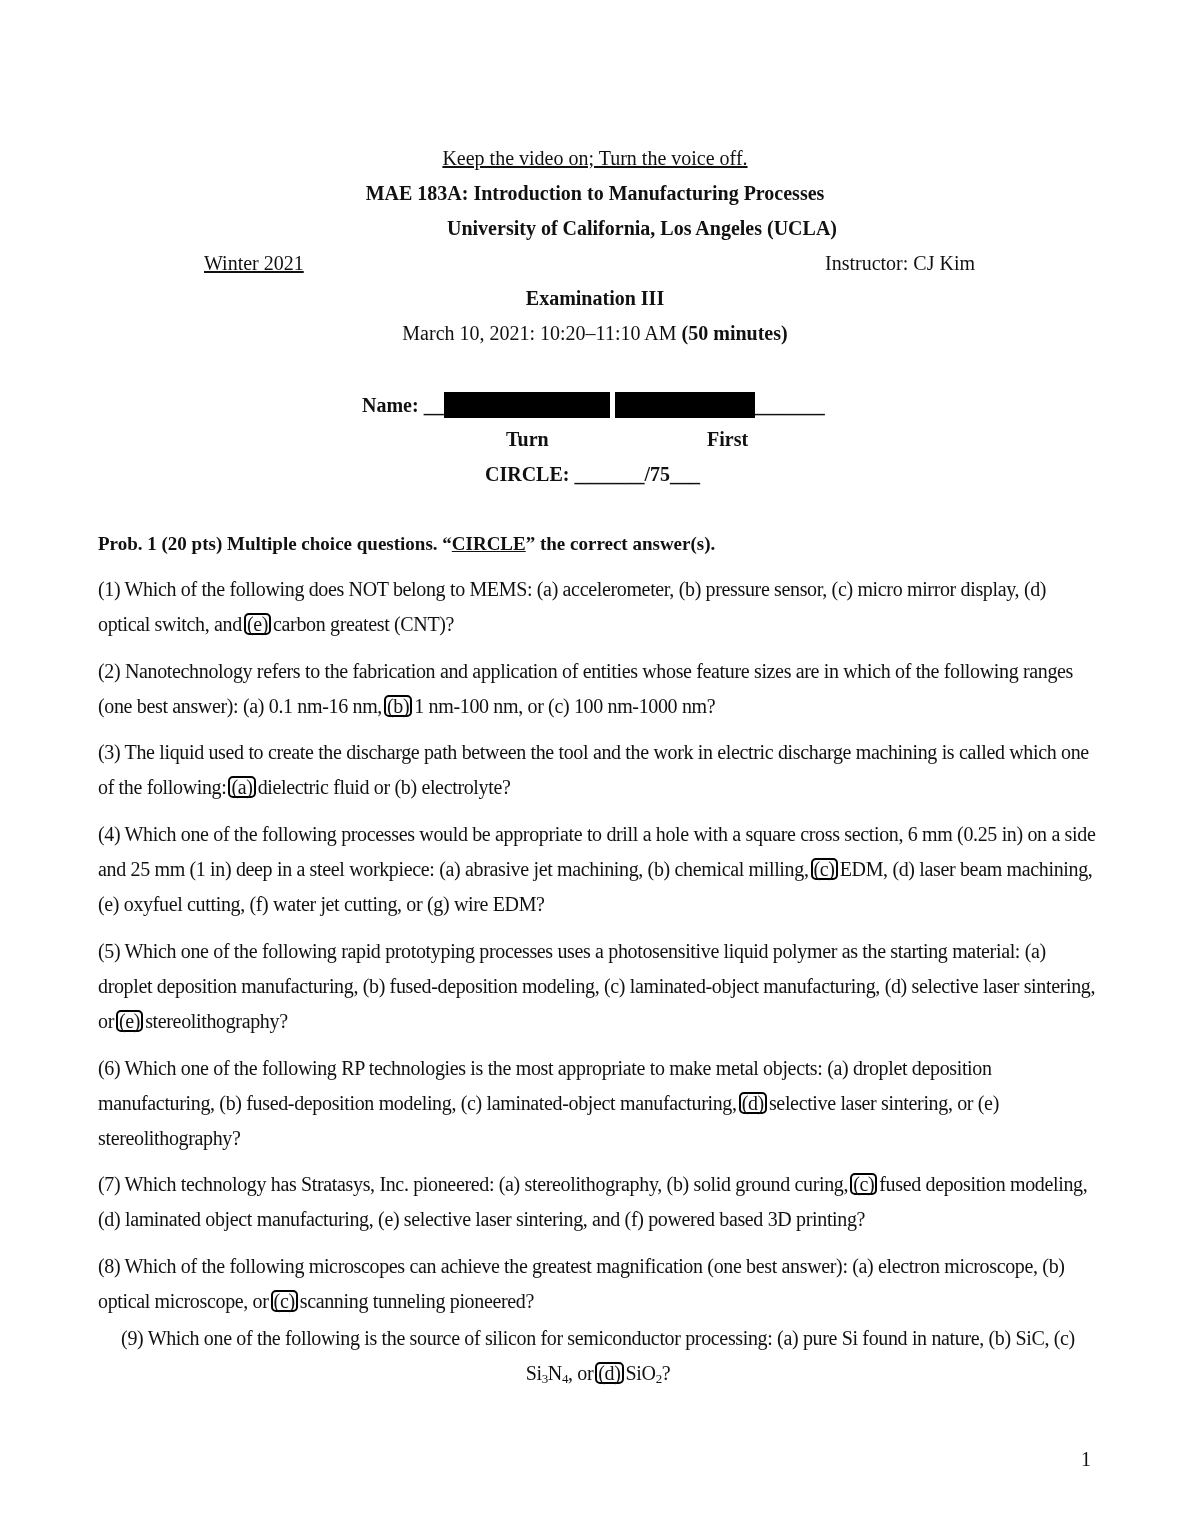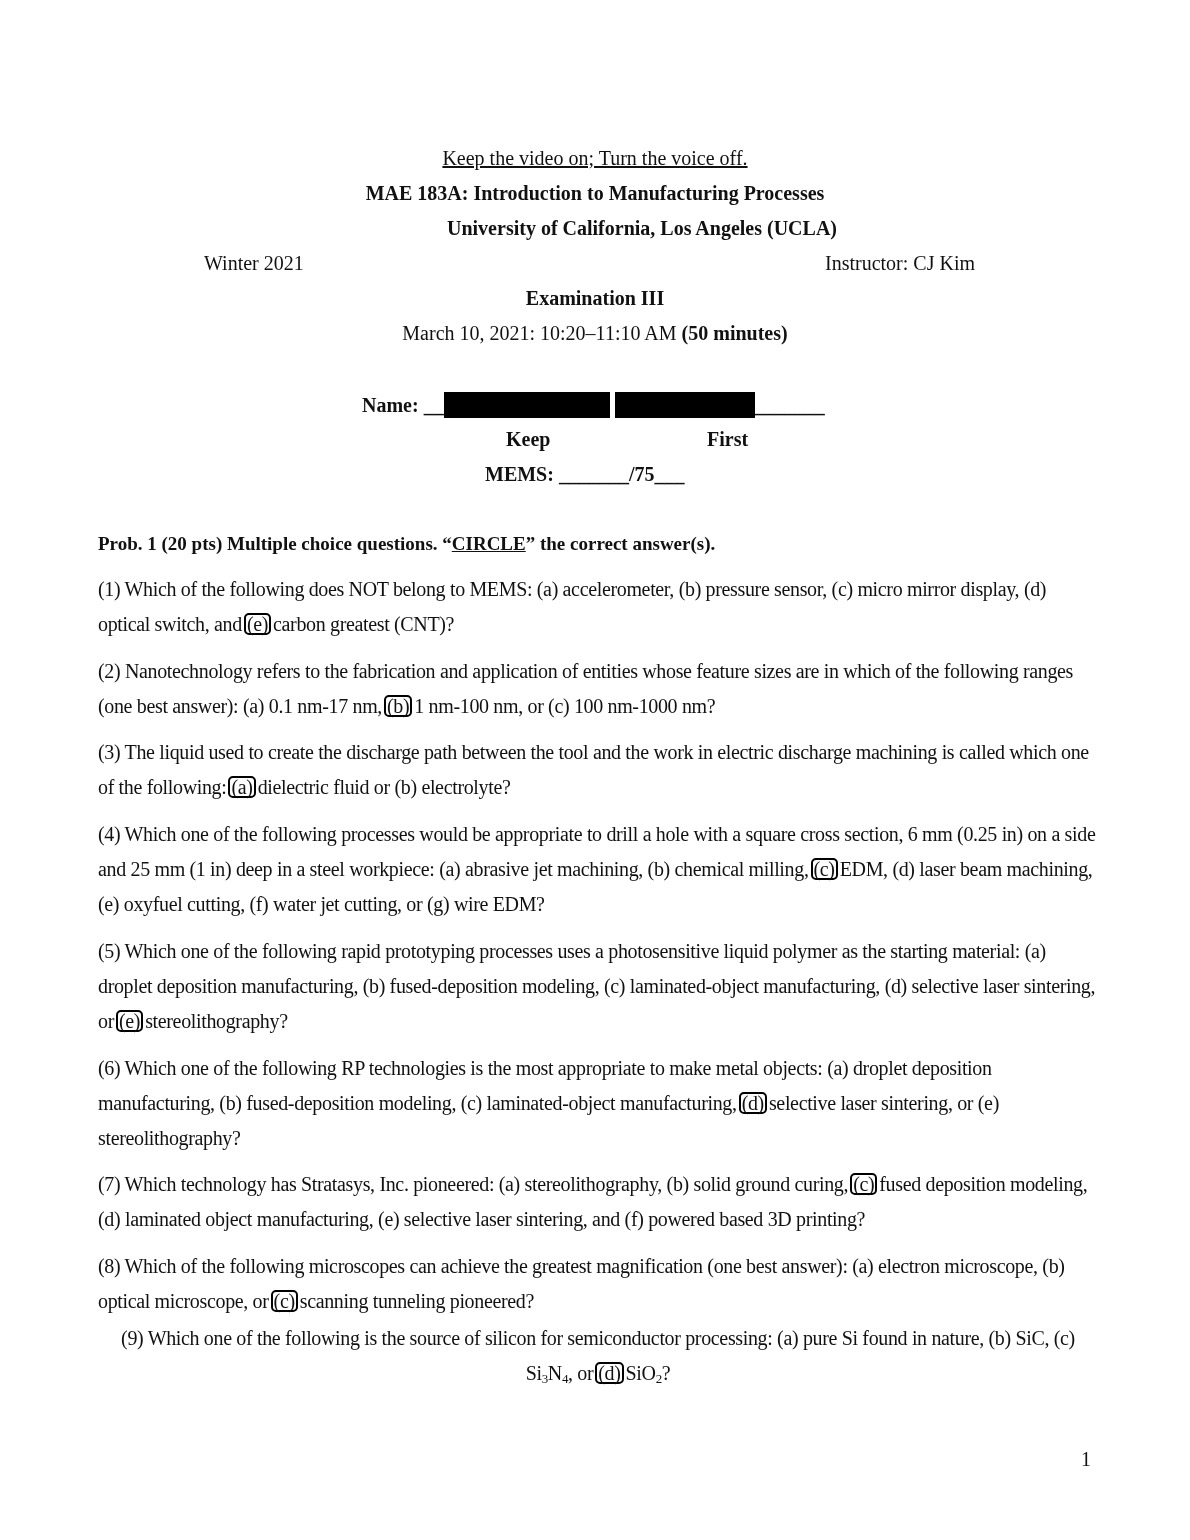--- a/index.html
+++ b/index.html
@@ -13,49 +13,49 @@
   .circ { display:inline-block; border:2.5px solid #000; border-radius:5px; line-height:18px; padding:0 1px; margin:0 2px; }
   .redact { display:inline-block; background:#000; height:26px; vertical-align:-6px; }
   sub { font-size:13px; vertical-align:-3px; line-height:0; }
 </style>
 </head>
 <body>
 
 <div class="abs center hdr u" style="top:146px;">Keep the video on; Turn the voice off.</div>
 <div class="abs center hdr b" style="top:181px;">MAE 183A: Introduction to Manufacturing Processes</div>
 <div class="abs center hdr b" style="top:216px;padding-left:47px;">University of California, Los Angeles (UCLA)</div>
-<div class="abs hdr" style="top:251px; left:204px;">Winter 2021</div>
+<div class="abs hdr" style="top:251px; left:204px;text-decoration:underline;">Winter 2021</div>
 <div class="abs hdr" style="top:251px; left:825px;">Instructor: CJ Kim</div>
 <div class="abs center hdr b" style="top:286px;">Examination III</div>
 <div class="abs center hdr" style="top:321px;">
   <span>March 10, 2021: 10:20–11:10 AM</span>
   <span class="b">(50 minutes)</span>
 </div>
 
 <div class="abs hdr b" style="top:392px; left:362px;">
   <span>Name:</span>
   <span>__</span><span class="redact" style="width:166px;"></span>
   <span class="redact" style="width:140px;"></span><span>_______</span>
 </div>
-<div class="abs hdr b" style="top:427px; left:506px;">Keep</div>
+<div class="abs hdr b" style="top:427px; left:506px;">Turn</div>
 <div class="abs hdr b" style="top:427px; left:707px;">First</div>
 <div class="abs hdr b" style="top:462px; left:485px;">
-  <span>MEMS:</span>
+  <span>CIRCLE:</span>
   <span>_______</span><span>/75</span><span>___</span>
 </div>
 
 <div class="abs hdr b" style="top:532px; left:98px; font-size:19px;">
   <span>Prob. 1 (20 pts) Multiple choice questions. “</span><span class="u">CIRCLE</span><span>” the correct answer(s).</span>
 </div>
 
 <div class="q" style="top:572px;">
   <span>(1) Which of the following does NOT belong to MEMS: (a) accelerometer, (b) pressure sensor, (c) micro mirror display, (d) optical switch, and</span><span class="circ">(e)</span><span>carbon greatest (CNT)?</span>
 </div>
 <div class="q" style="top:654px;">
-  <span>(2) Nanotechnology refers to the fabrication and application of entities whose feature sizes are in which of the following ranges (one best answer): (a) 0.1 nm-17 nm,</span><span class="circ">(b)</span><span>1 nm-100 nm, or (c) 100 nm-1000 nm?</span>
+  <span>(2) Nanotechnology refers to the fabrication and application of entities whose feature sizes are in which of the following ranges (one best answer): (a) 0.1 nm-16 nm,</span><span class="circ">(b)</span><span>1 nm-100 nm, or (c) 100 nm-1000 nm?</span>
 </div>
 <div class="q" style="top:735px;">
   <span>(3) The liquid used to create the discharge path between the tool and the work in electric discharge machining is called which one of the following:</span><span class="circ">(a)</span><span>dielectric fluid or (b) electrolyte?</span>
 </div>
 <div class="q" style="top:817px;">
   <span>(4) Which one of the following processes would be appropriate to drill a hole with a square cross section, 6 mm (0.25 in) on a side and 25 mm (1 in) deep in a steel workpiece: (a) abrasive jet machining, (b) chemical milling,</span><span class="circ">(c)</span><span>EDM, (d) laser beam machining, (e) oxyfuel cutting, (f) water jet cutting, or (g) wire EDM?</span>
 </div>
 <div class="q" style="top:934px;">
   <span>(5) Which one of the following rapid prototyping processes uses a photosensitive liquid polymer as the starting material: (a) droplet deposition manufacturing, (b) fused-deposition modeling, (c) laminated-object manufacturing, (d) selective laser sintering, or</span><span class="circ">(e)</span><span>stereolithography?</span>
 </div>

